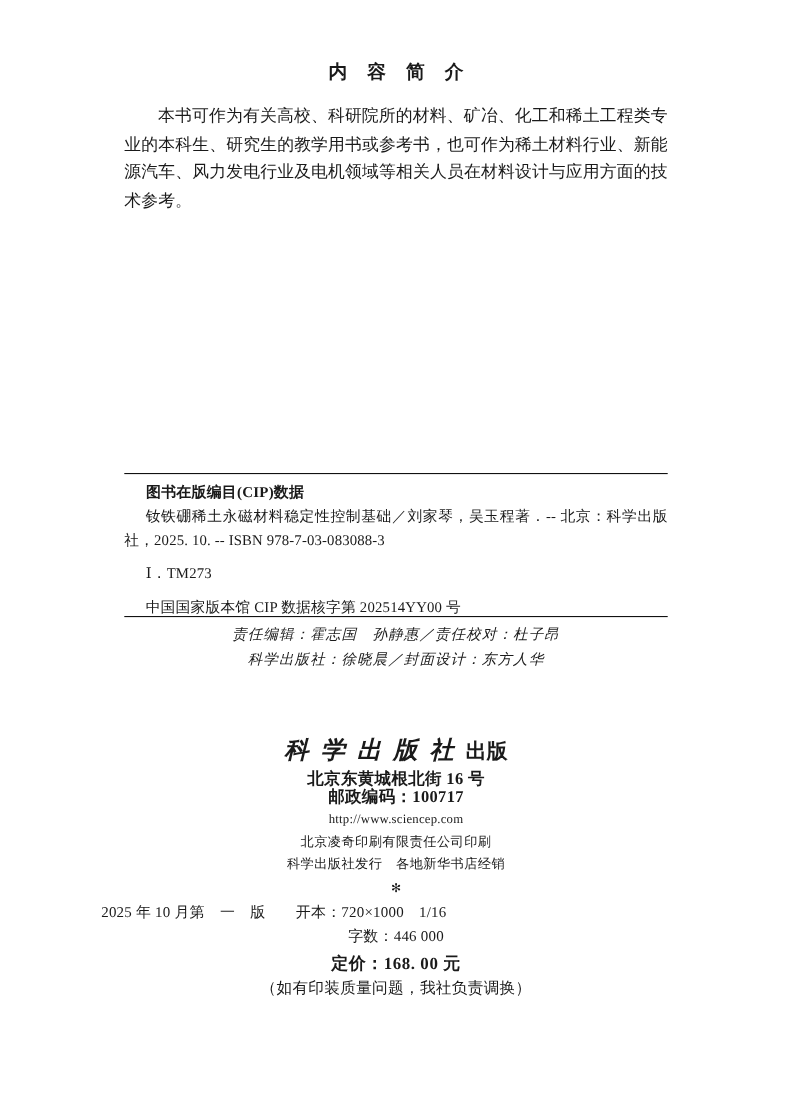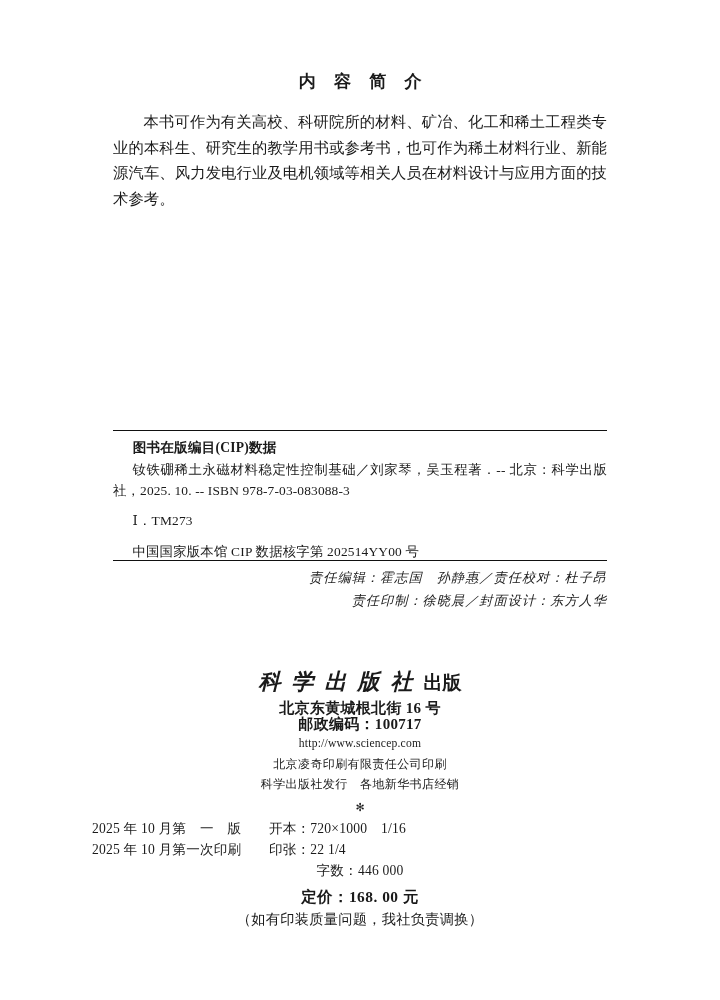--- a/index.html
+++ b/index.html
@@ -21,21 +21,21 @@
     inset: 0;
     width: 720px;
     height: 1000px;
     background: #fff;
   }
 
   
   .abstract-block {
     position: absolute;
     left: 113px;
-    top: 72px;
+    top: 56px;
     width: 494px;
   }
 
   .abstract-title {
     text-align: center;
     font-weight: bold;
     font-size: 17px;
     letter-spacing: 7px;
     text-indent: 7px;
     margin: 0 0 17px 0;
@@ -103,21 +103,21 @@
     top: 566px;
     width: 494px;
     text-align: center;
     font-family: "DejaVu Serif", "Liberation Serif", serif;
     font-size: 13.2px;
     line-height: 23px;
     font-style: italic;
     letter-spacing: 1px;
     color: #1b1b1b;
   }
-  .staff-line { margin: 0; text-align: right; }
+  .staff-line { margin: 0; }
 
   
   .imprint {
     position: absolute;
     left: 60px;
     top: 668px;
     width: 600px;
     text-align: center;
   }
 
@@ -219,40 +219,39 @@
 
   <section class="cip-block">
     <p class="cip-heading">图书在版编目(CIP)数据</p>
     <p class="cip-body">钕铁硼稀土永磁材料稳定性控制基础／刘家琴，吴玉程著．-- 北京：科学出版社，2025. 10.  -- ISBN 978-7-03-083088-3</p>
     <p class="cip-class">Ⅰ．TM273</p>
     <p class="cip-number">中国国家版本馆 CIP 数据核字第 202514YY00 号</p>
   </section>
 
   <section class="staff-block">
     <p class="staff-line">责任编辑：霍志国　孙静惠／责任校对：杜子昂</p>
-    <p class="staff-line">责任印制：徐晓晨／封面设计：东方人华</p>
+    <p class="staff-line">科学出版社：徐晓晨／封面设计：东方人华</p>
   </section>
 
   <section class="imprint">
 
     <p class="publisher-logo">
       <span class="brand">科学出版社</span><span class="verb">出版</span>
     </p>
 
     <p class="addr-line">北京东黄城根北街 16 号</p>
     <p class="addr-line">邮政编码：100717</p>
     <p class="url-line">http://www.sciencep.com</p>
     <p class="printer-line">北京凌奇印刷有限责任公司印刷</p>
     <p class="distrib-line">科学出版社发行　各地新华书店经销</p>
 
     <p class="star">✻</p>
 
     <div class="spec-block">
       <p class="spec-line spec-line-a">2025 年 10 月第　一　版　　开本：720×1000　1/16</p>
-      <p class="spec-line spec-line-b">2025 年 10 月第一次印刷　　印张：22 1/4</p>
       <p class="spec-line spec-line-c">字数：446 000</p>
     </div>
 
     <p class="price-line">定价：168. 00 元</p>
     <p class="note-line">（如有印装质量问题，我社负责调换）</p>
   </section>
 
 </div>
 
 </body></html>

